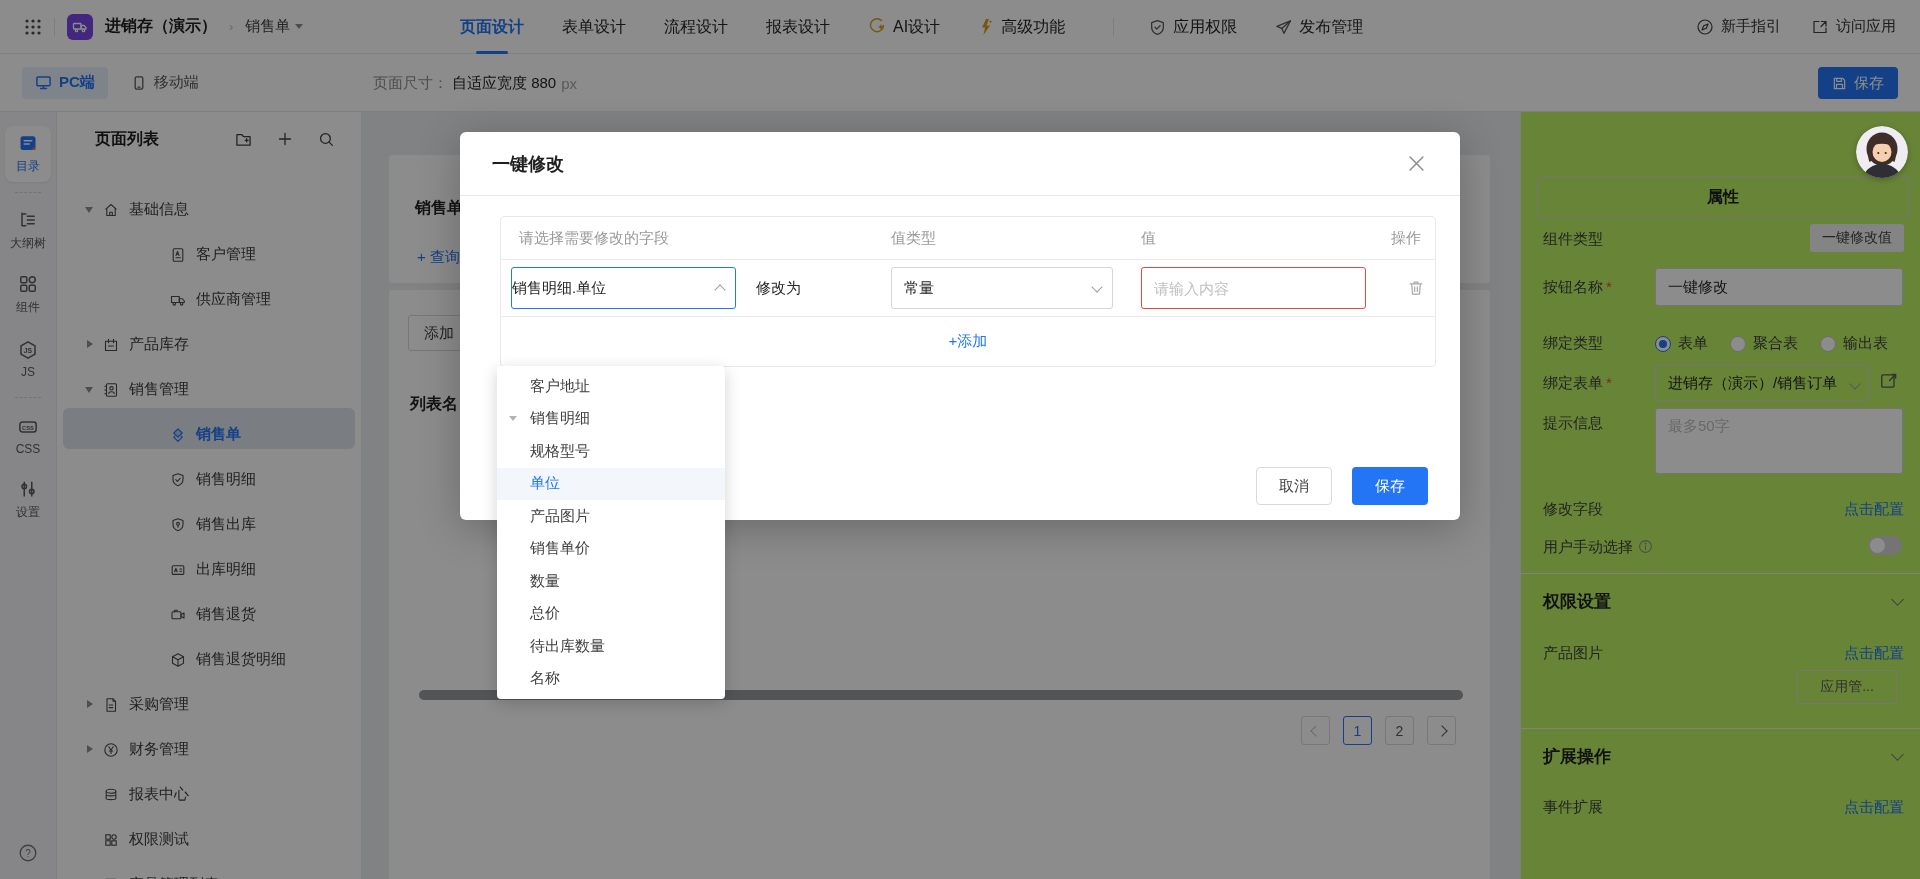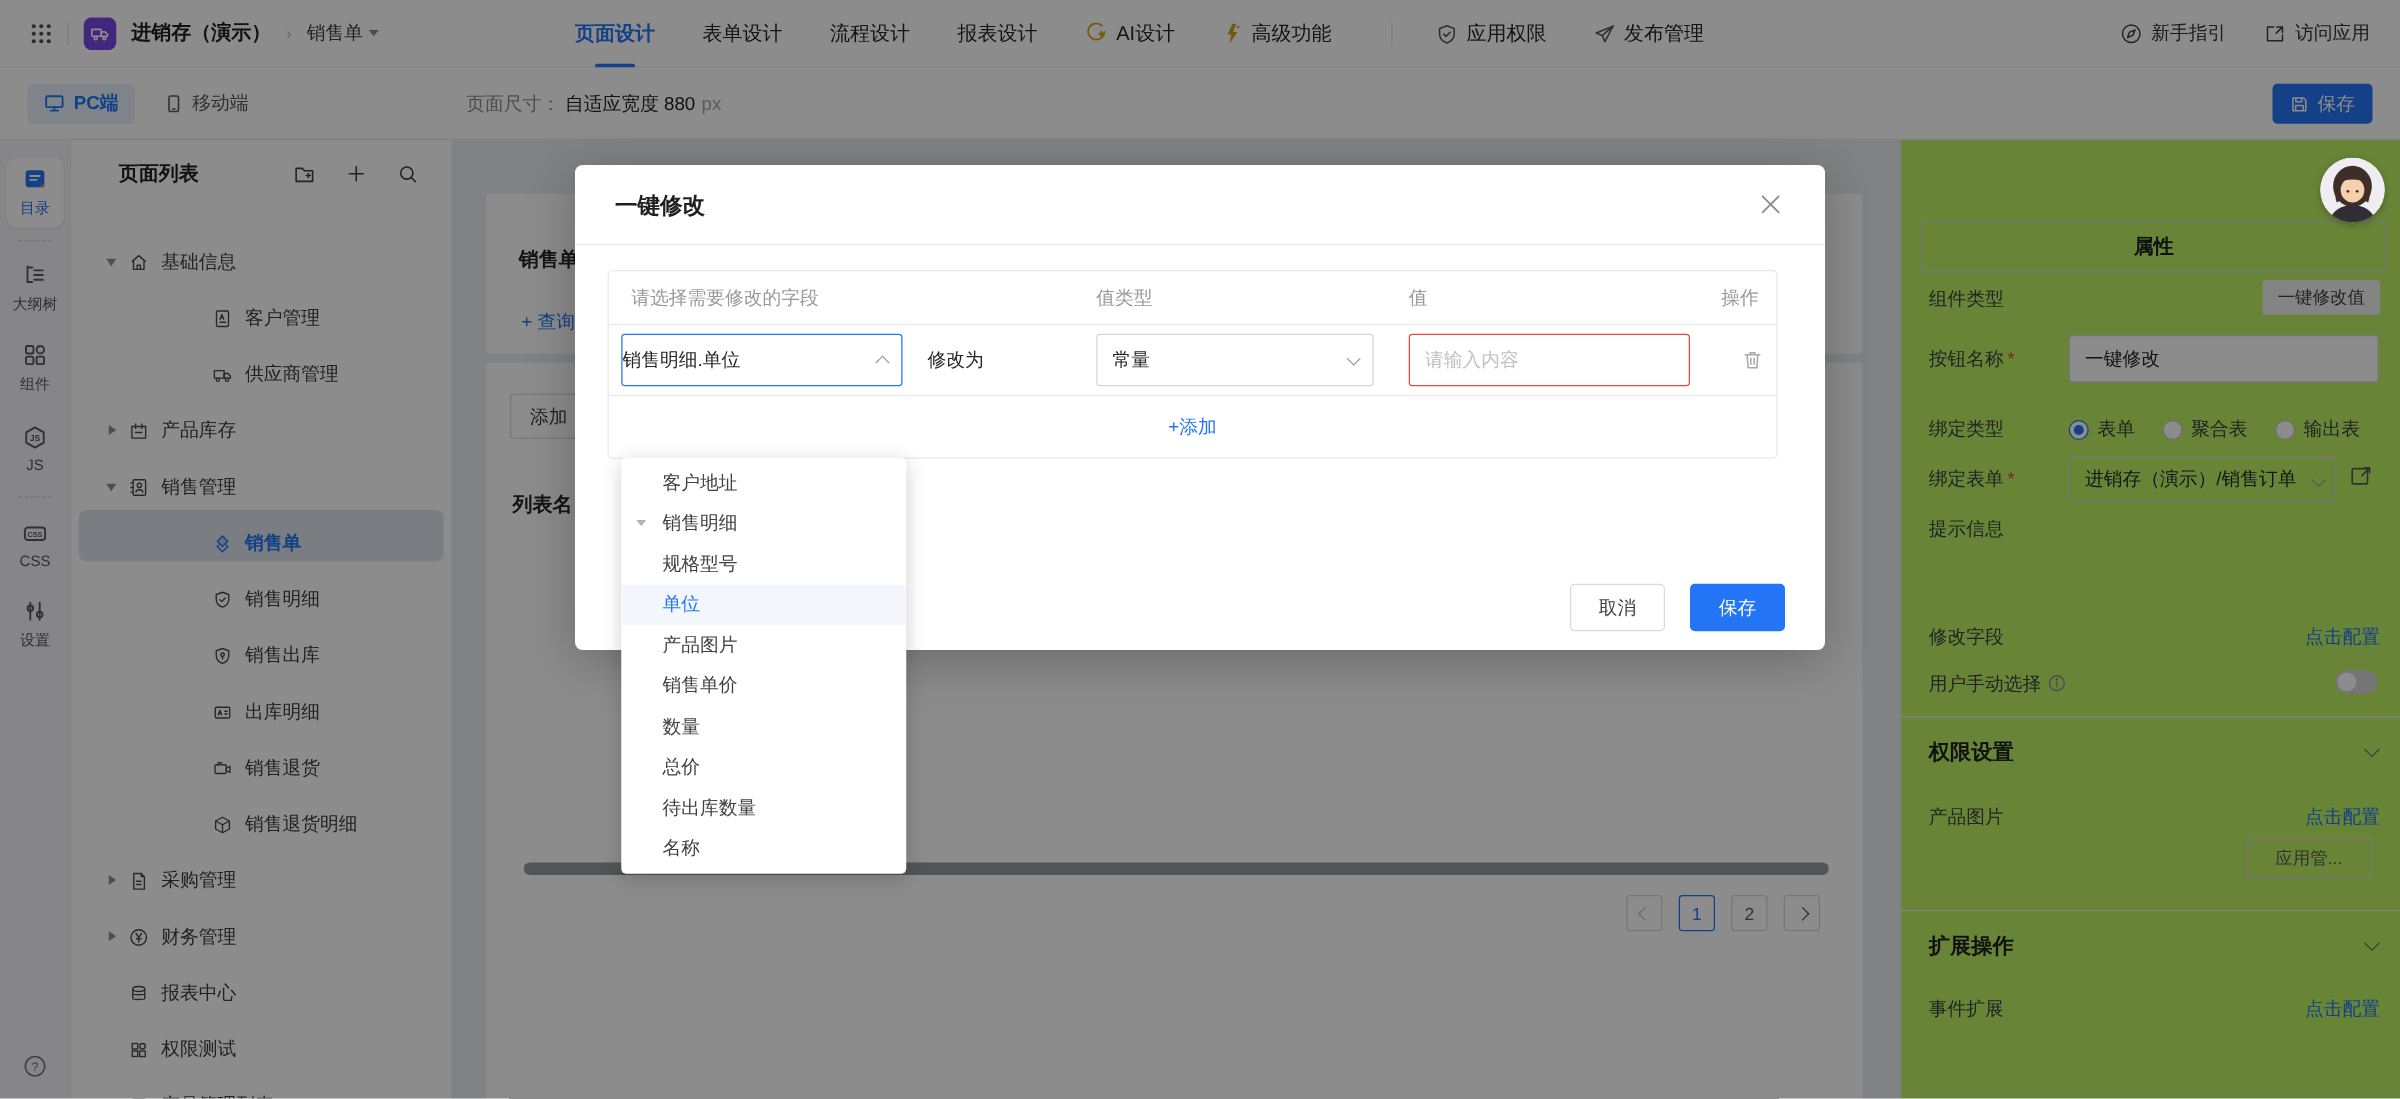--- a/index.html
+++ b/index.html
@@ -121,21 +121,21 @@
   .avatar { position:absolute; left:1856px; top:126px; width:52px; height:52px; border-radius:50%; overflow:hidden; z-index:55; cursor:pointer; box-shadow:0 2px 6px rgba(0,0,0,.25); }
 
   
   .overlay { position:absolute; inset:0; background:rgba(0,0,0,0.45); z-index:50; }
   .modal { position:absolute; left:460px; top:132px; width:1000px; height:388px; background:#fff; border-radius:6px; z-index:60;
            box-shadow:0 8px 40px rgba(0,0,0,.25); }
   .m-head { height:64px; display:flex; align-items:center; padding:0 32px; border-bottom:1px solid #e9e9e9; }
   .m-title { font-size:18px; font-weight:bold; color:#1f1f1f; }
   .m-close { margin-left:auto; cursor:pointer; padding:4px; }
   .m-notice { margin:27px 32px 0; display:flex; align-items:center; gap:9px; font-size:15px; color:#404040; }
-  .m-table { margin:20px 26px 0; border:1px solid #e9e9e9; border-radius:4px; width:936px; }
+  .m-table { margin:20px 40px 0; border:1px solid #e9e9e9; border-radius:4px; width:936px; }
   .m-thead, .m-row { display:grid; grid-template-columns:390px 250px 240px 56px; align-items:center; }
   .m-thead { height:43px; border-bottom:1px solid #e9e9e9; color:#999; font-size:15px; }
   .m-thead .th1 { padding-left:18px; }
   .m-thead .th4 { text-align:right; padding-right:16px; }
   .m-row { height:57px; border-bottom:1px solid #e9e9e9; }
   .fld-select { margin-left:10px; width:225px; height:42px; border:1px solid #2375f6; border-radius:3px; display:flex; align-items:center;
                 padding:0 30px 0 0; font-size:15px; color:#262626; position:relative; cursor:pointer; background:#fff; }
   .fld-select .up { position:absolute; right:11px; top:18px; width:8px; height:8px; border-left:1.4px solid #a0a0a0; border-top:1.4px solid #a0a0a0; transform:rotate(45deg); }
   .cell1 { display:flex; align-items:center; }
   .mid-label { margin-left:20px; font-size:15px; color:#262626; }
@@ -616,20 +616,21 @@
       <span class="sel-caret"></span>
     </div>
     <span class="form-link-icon">
         <svg width="20" height="20" viewBox="0 0 18 18" fill="none" stroke="#595959" stroke-width="1.2" stroke-linecap="round" stroke-linejoin="round">
           <rect x="2.5" y="3.5" width="11" height="11" rx="1"></rect>
           <path d="M9.5 8.5L15 3M11.5 3H15v3.5"></path>
         </svg>
       </span>
 
     <span class="plabel" style="top:302px">提示信息</span>
+    <textarea class="ptextarea" placeholder="最多50字" style=""></textarea>
 
     <span class="plabel" style="top:388px">修改字段</span>
     <span class="cfg-link" style="top:388px">点击配置</span>
 
     <span class="plabel" style="top:426px"><span>用户手动选择</span><span class="info-i"><svg width="15" height="15" viewBox="0 0 16 16" fill="none" stroke="#8c8c8c" stroke-width="1.2" style="display:inline-block;vertical-align:-2px">
             <circle cx="8" cy="8" r="6.3"></circle>
             <path d="M8 7.2v4" stroke-linecap="round"></path>
             <circle cx="8" cy="4.8" r="0.5" fill="#8c8c8c"></circle>
           </svg></span></span>
     <span class="toggle"></span>

